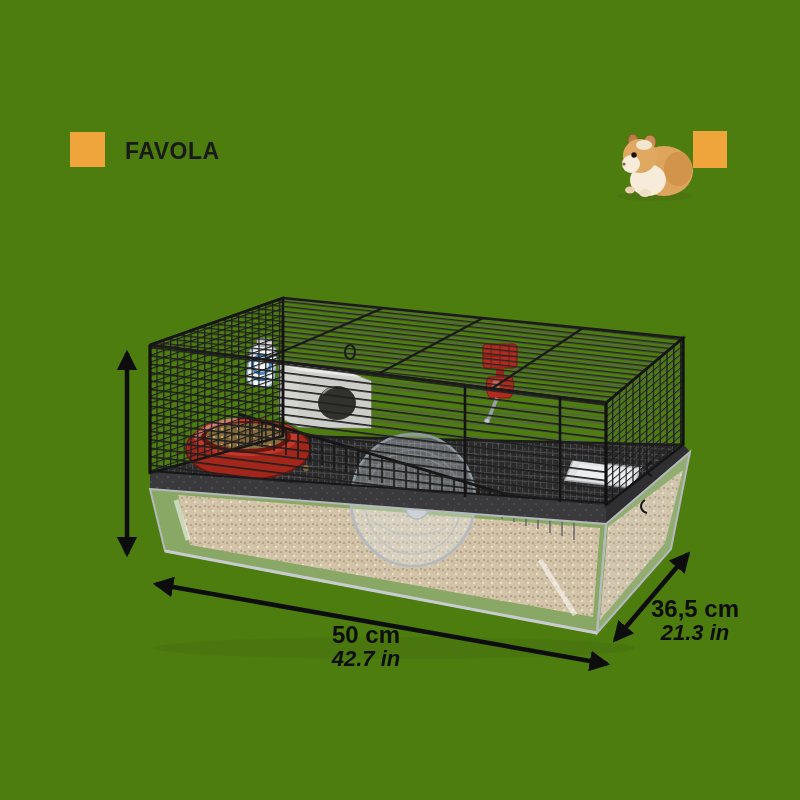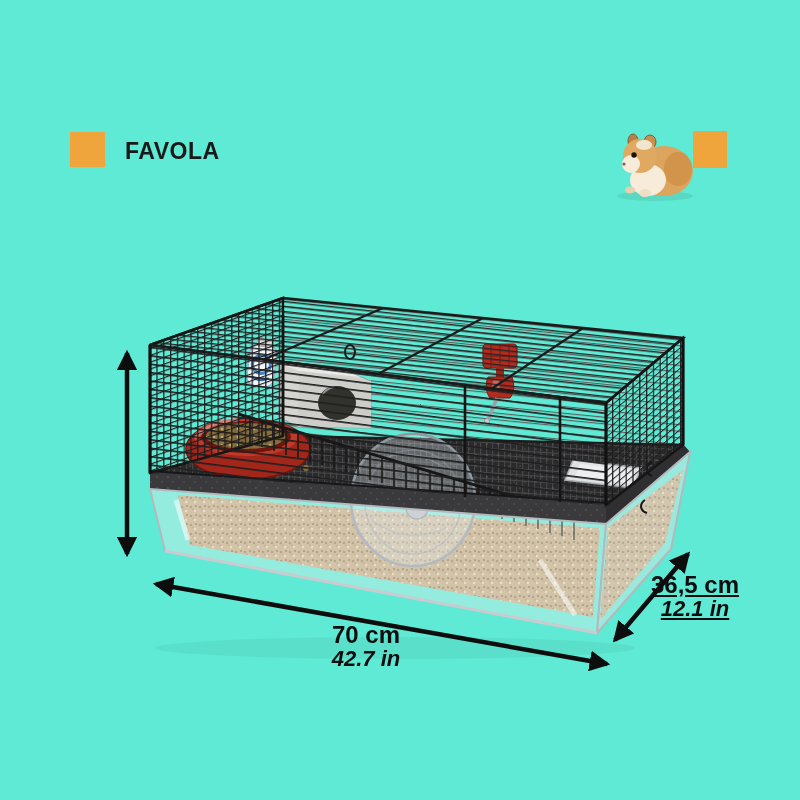--- a/index.html
+++ b/index.html
@@ -1,27 +1,27 @@
 <!DOCTYPE html>
 <html><head>
 <meta charset="utf-8">
 <style>
   html,body{margin:0;padding:0;background:#fff;}
-  #stage{position:relative;width:800px;height:800px;background:#5eead4;overflow:hidden;
+  #stage{position:relative;width:800px;height:800px;background:#4d7c0f;overflow:hidden;
          font-family:"Liberation Sans", sans-serif;}
   .logo-square{position:absolute;left:70px;top:132px;width:35px;height:35px;}
   .logo-square-right{position:absolute;left:693px;top:131px;width:34px;height:37px;}
   .logo-text{position:absolute;left:125px;top:138px;font-size:23px;font-weight:700;
              color:#191919;letter-spacing:.5px;}
   .dim{position:absolute;color:#0d0d0d;font-weight:700;line-height:1.05;text-align:center;}
   .dim .metric{font-size:24px;}
   .dim .imperial{font-size:22px;font-style:italic;}
   #dim-height{left:28px;top:431px;width:94px;text-align:right;}
   #dim-length{left:306px;top:622px;width:120px;}
-  #dim-depth{left:630px;top:572px;width:130px;text-decoration:underline;}
+  #dim-depth{left:630px;top:596px;width:130px;}
   svg{position:absolute;left:0;top:0;}
 </style>
 </head>
 <body>
 
 <div id="stage">
 
   <div class="logo-square" style="background:#F0A43C;"></div>
   <div class="logo-text">FAVOLA</div>
   <div class="logo-square-right" style="background:#F0A43C;"></div>
@@ -195,21 +195,21 @@
       <ellipse cx="44" cy="32" rx="8" ry="5" fill="#f2e6cf"></ellipse>
       <circle cx="31" cy="51" r="9" fill="#f6ecd9"></circle>
       <circle cx="34" cy="42" r="2.7" fill="#1a120a"></circle>
       <circle cx="24" cy="51" r="1.6" fill="#8a5a46"></circle>
       <ellipse cx="30" cy="77" rx="5" ry="3.5" fill="#e8cfae"></ellipse>
       <ellipse cx="45" cy="80" rx="6" ry="4" fill="#f0dfc4"></ellipse>
     </g>
   </svg>
 
   <div id="dim-length" class="dim">
-    <div class="metric">70 cm</div>
+    <div class="metric">50 cm</div>
     <div class="imperial">42.7 in</div>
   </div>
   <div id="dim-depth" class="dim">
     <div class="metric">36,5 cm</div>
-    <div class="imperial">12.1 in</div>
+    <div class="imperial">21.3 in</div>
   </div>
 
 </div>
 
 </body></html>

